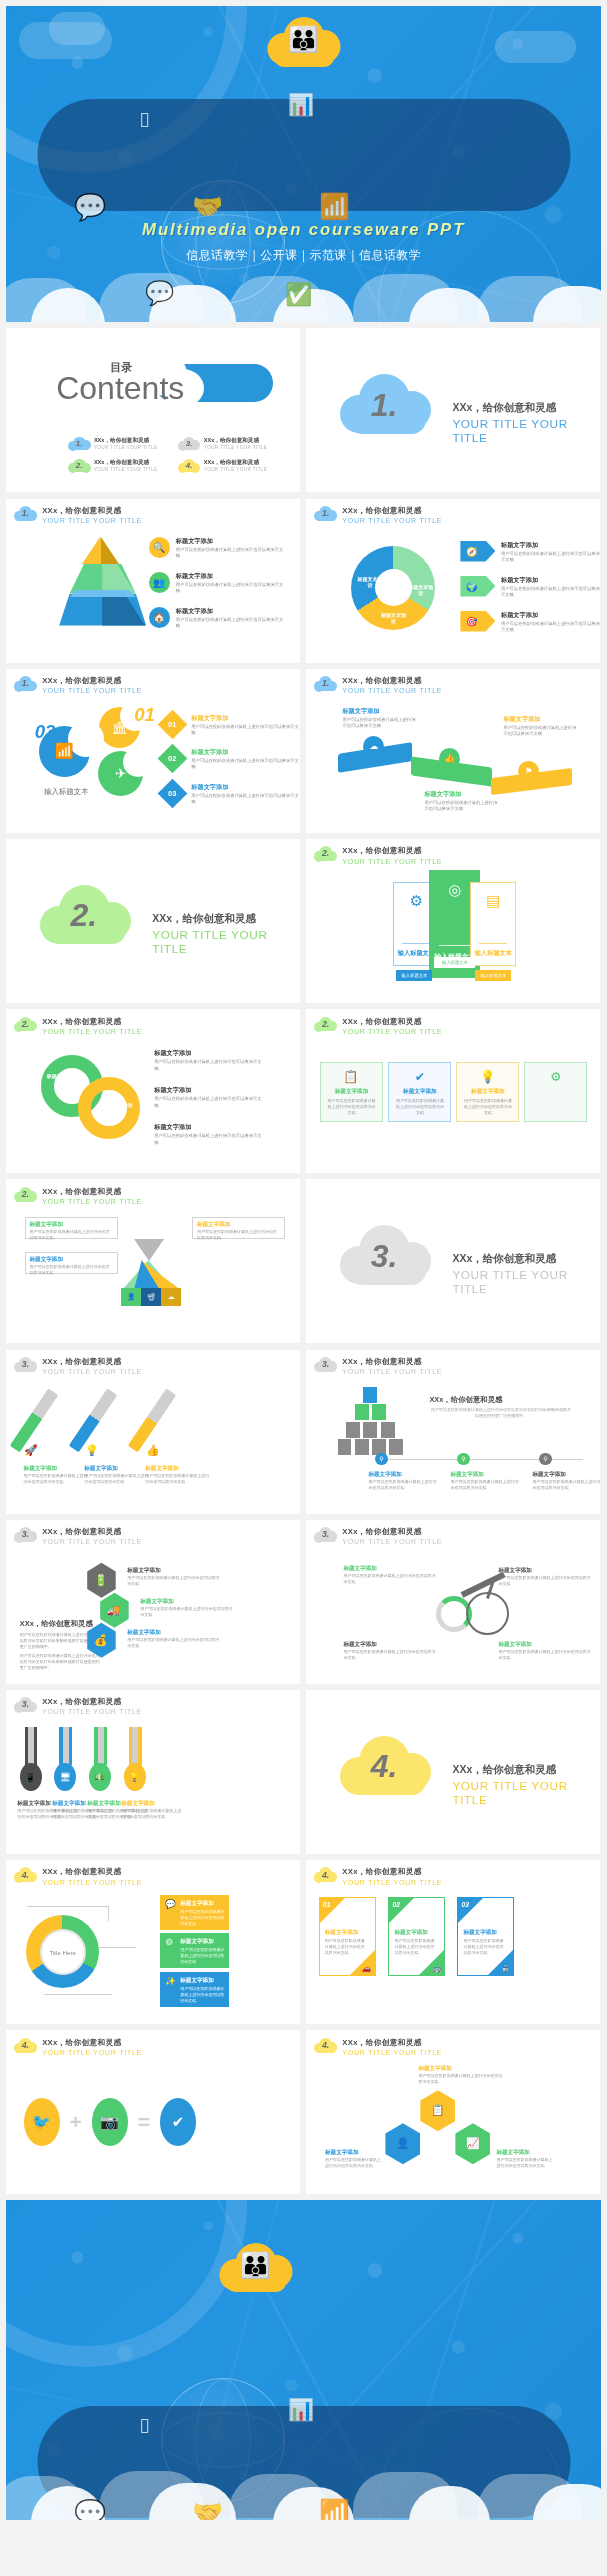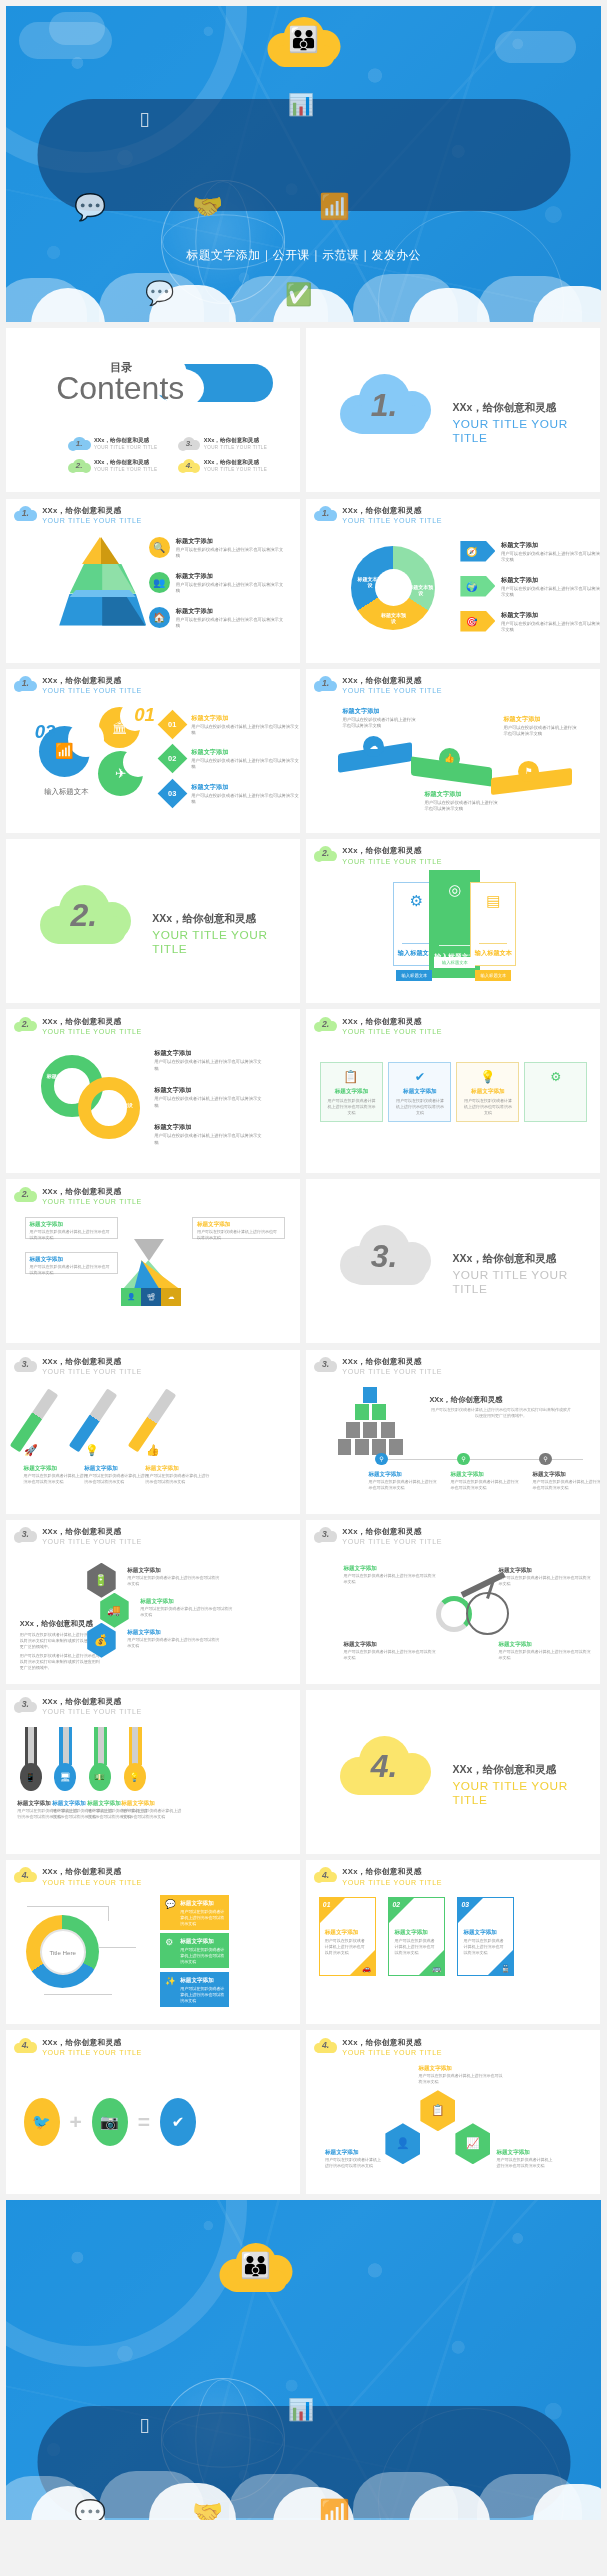--- a/index.html
+++ b/index.html
@@ -175,21 +175,22 @@
 
     <div class="floaticon" style="left:133px;top:102px;font-size:18.6px;">▯</div>
     <div class="floaticon" style="left:282px;top:87px;font-size:21px;color:#cfd8e8;">📊</div>
     <div class="floaticon" style="left:68px;top:186px;font-size:26px;color:#9fe0b0;">💬</div>
     <div class="floaticon" style="left:186px;top:186px;font-size:25px;color:#e8d9a8;">🤝</div>
     <div class="floaticon" style="left:313px;top:186px;font-size:25px;color:#d6e09a;">📶</div>
     <div class="floaticon" style="left:139px;top:273px;font-size:23.6px;">💬</div>
     <div class="floaticon" style="left:279px;top:276px;font-size:22px;">✅</div>
 
     <div class="titleplate"></div>
-    <div class="tagline">标题文字添加｜公开课｜示范课｜发发办公</div>
+    <div class="subtitle">Multimedia open courseware PPT</div>
+    <div class="tagline">信息话教学｜公开课｜示范课｜信息话教学</div>
 
     <div class="cloudrow">
       <div class="cl d" style="left:-12.4px;width:93px;height:48px;"></div>
       <div class="cl" style="left:25px;width:74px;height:38px;"></div>
       <div class="cl d" style="left:93px;width:105px;height:53px;"></div>
       <div class="cl" style="left:143px;width:87px;height:41px;"></div>
       <div class="cl d" style="left:223px;width:99px;height:50px;"></div>
       <div class="cl" style="left:267px;width:81px;height:37px;"></div>
       <div class="cl d" style="left:347px;width:105px;height:52px;"></div>
       <div class="cl" style="left:403px;width:81px;height:38px;"></div>

